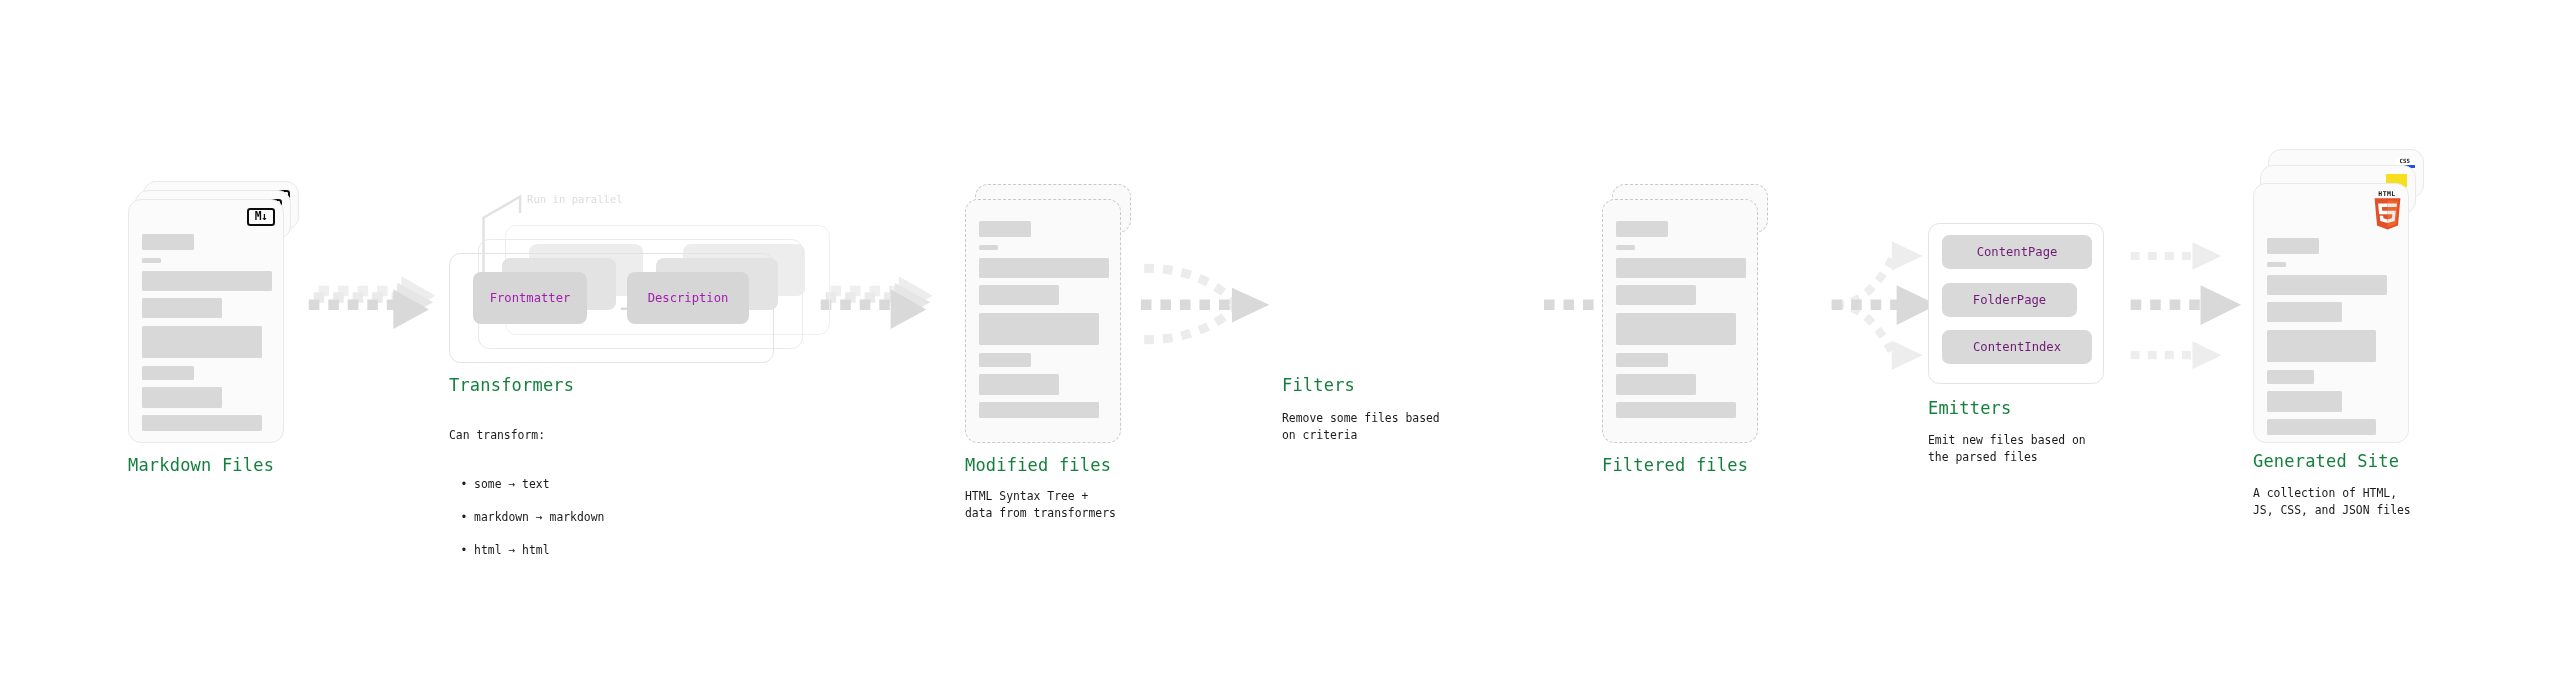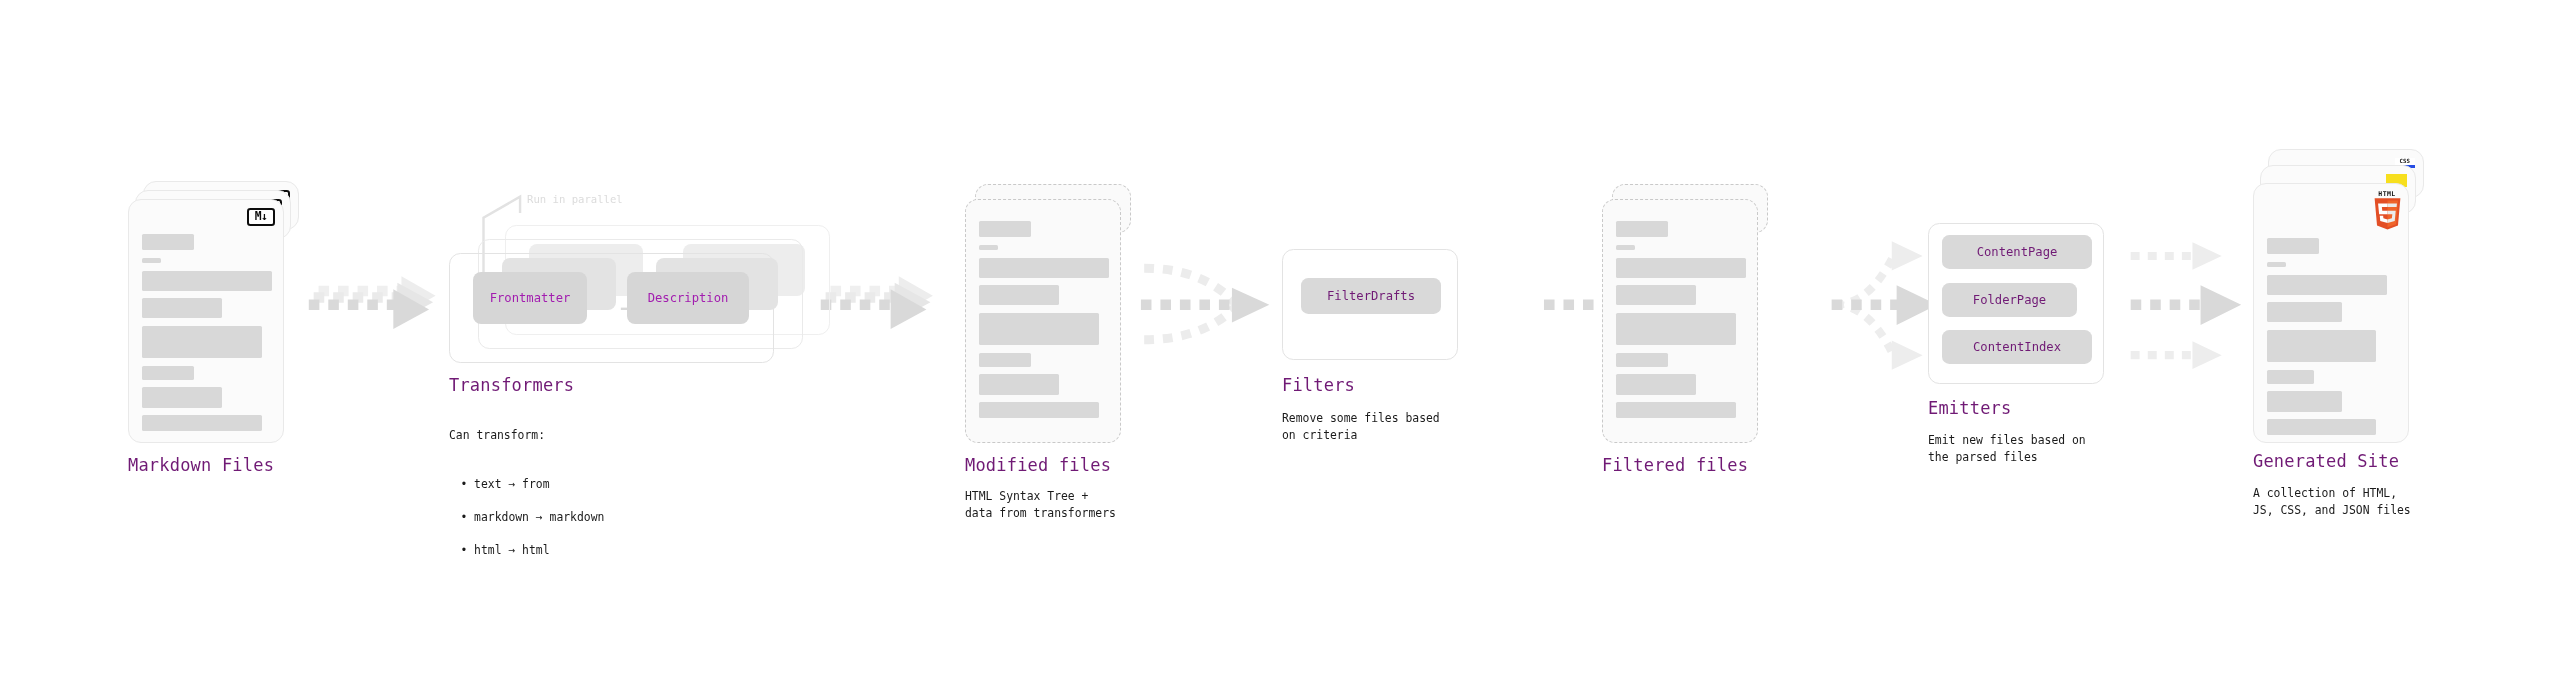--- a/index.html
+++ b/index.html
@@ -50,21 +50,21 @@
     font-size: 5.7px; font-weight: bold; color: #111; text-align: center; line-height: 6.5px;
   }
 
   .html5 { position: absolute; right: 6.5px; top: 6.5px; width: 29px; z-index: 6; text-align: center; }
   .html5 .wordmark { font-size: 6.5px; font-weight: bold; color: #111; letter-spacing: 0.4px; line-height: 7.3px; }
 
   
   .caption {
     position: absolute;
     font-size: 17px;
-    color: #701a75;
+    color: #15803d;
     white-space: nowrap;
     letter-spacing: 0.2px;
   }
   .subcaption {
     position: absolute;
     font-size: 11.4px;
     color: #1b1b1b;
     line-height: 1.45;
     white-space: pre-line;
   }
@@ -222,21 +222,21 @@
 
     <div class="tgroup l1" style="left:449px; top:253px; width:325px; height:110px; background:transparent;">
       <div class="tpill f1" style="left:23px; top:18px; width:114px; height:52px;">Frontmatter</div>
       <div class="tpill f1" style="left:177px; top:18px; width:122px; height:52px;">Description</div>
     </div>
   </div>
   <div class="caption" style="left:449px; top:375px;">Transformers</div>
   <div class="subcaption" style="left:449px; top:410px;">
     <div>Can transform:</div>
     <ul class="bullets">
-      <li>text → from</li>
+      <li>some → text</li>
       <li>markdown → markdown</li>
       <li>html → html</li>
     </ul>
   </div>
 
   <div class="node" style="left:965px; top:199px;">
     <div class="docstack">
       <div class="doccard back1 dashed" style="left:9.8px; top:-14.6px; width:156px; height:49px;"></div>
       <div class="doccard front dashed">
         <div class="lines" style="top:21px;">
@@ -249,23 +249,20 @@
           <div class="ln" style="width:80px;height:20.3px;"></div>
           <div class="ln" style="width:120px;height:16.3px;"></div>
         </div>
       </div>
     </div>
   </div>
   <div class="caption" style="left:965px; top:455px;">Modified files</div>
   <div class="subcaption" style="left:965px; top:488px;">HTML Syntax Tree +
 data from transformers</div>
 
-  <div class="groupbox" style="left:1282px; top:249px; width:176px; height:111px;">
-    <div class="pill" style="position:absolute; left:18px; top:28px; width:140px; height:36px;">FilterDrafts</div>
-  </div>
   <div class="caption" style="left:1282px; top:375px;">Filters</div>
   <div class="subcaption" style="left:1282px; top:410px;">Remove some files based
 on criteria</div>
 
   <div class="node" style="left:1602px; top:199px;">
     <div class="docstack">
       <div class="doccard back1 dashed" style="left:9.8px; top:-14.6px; width:156px; height:49px;"></div>
       <div class="doccard front dashed">
         <div class="lines" style="top:21px;">
           <div class="ln" style="width:52px;height:16.3px;"></div>

